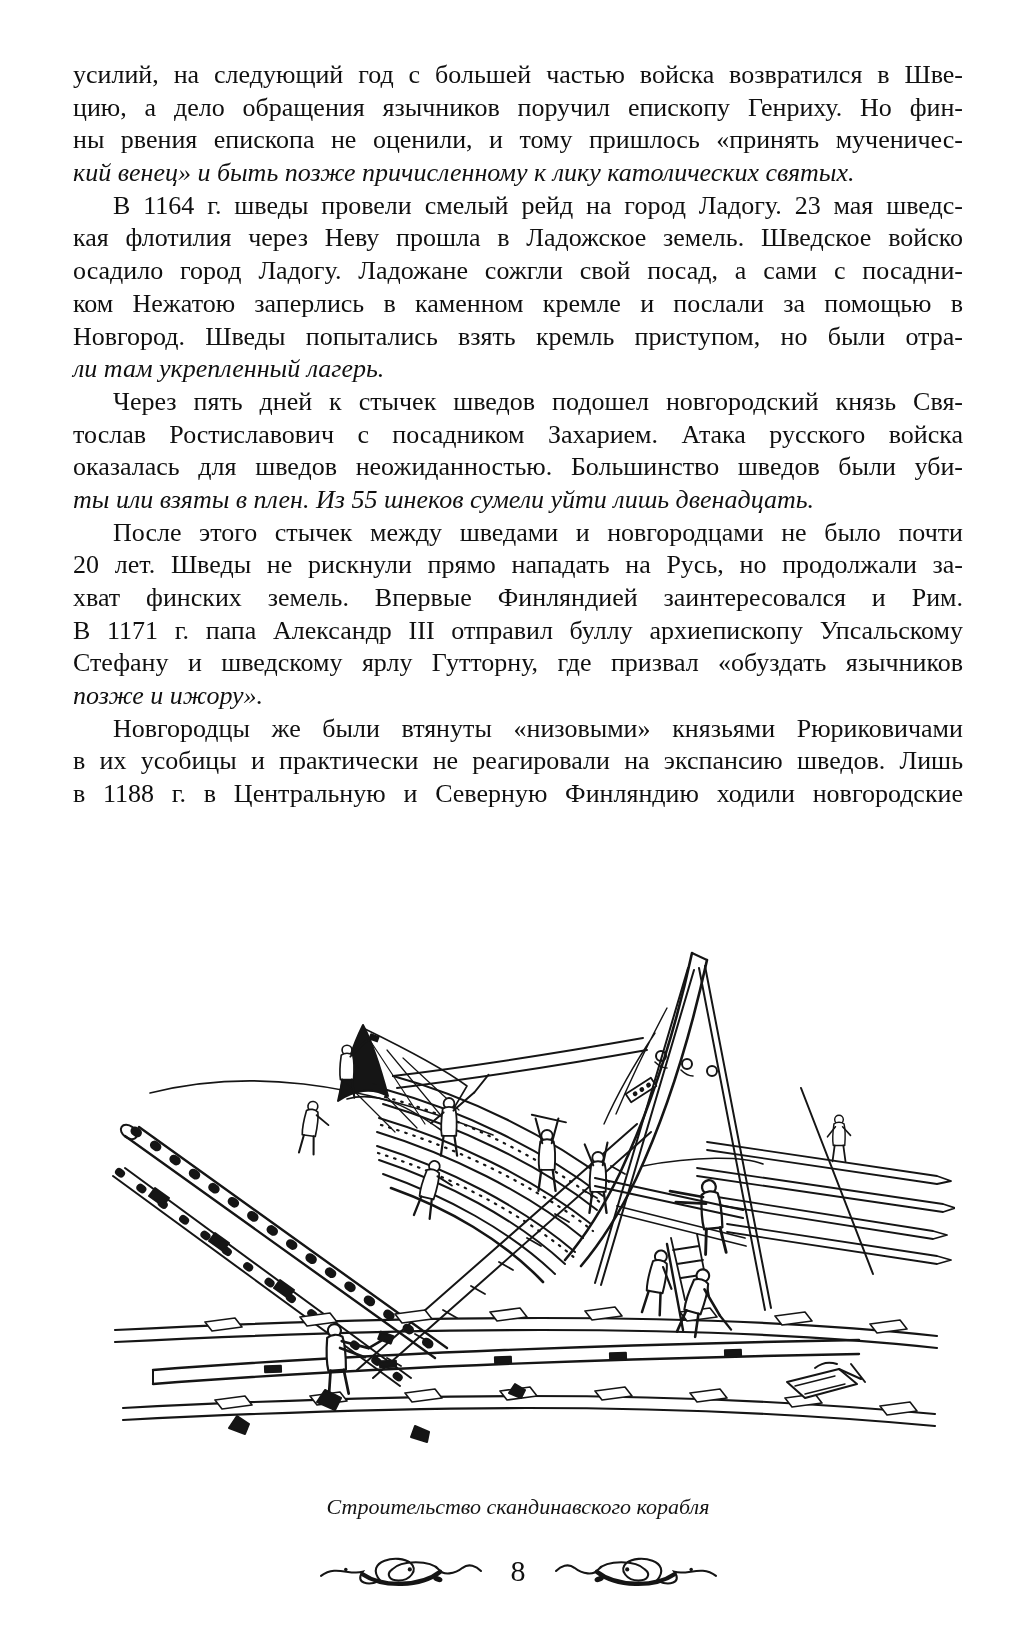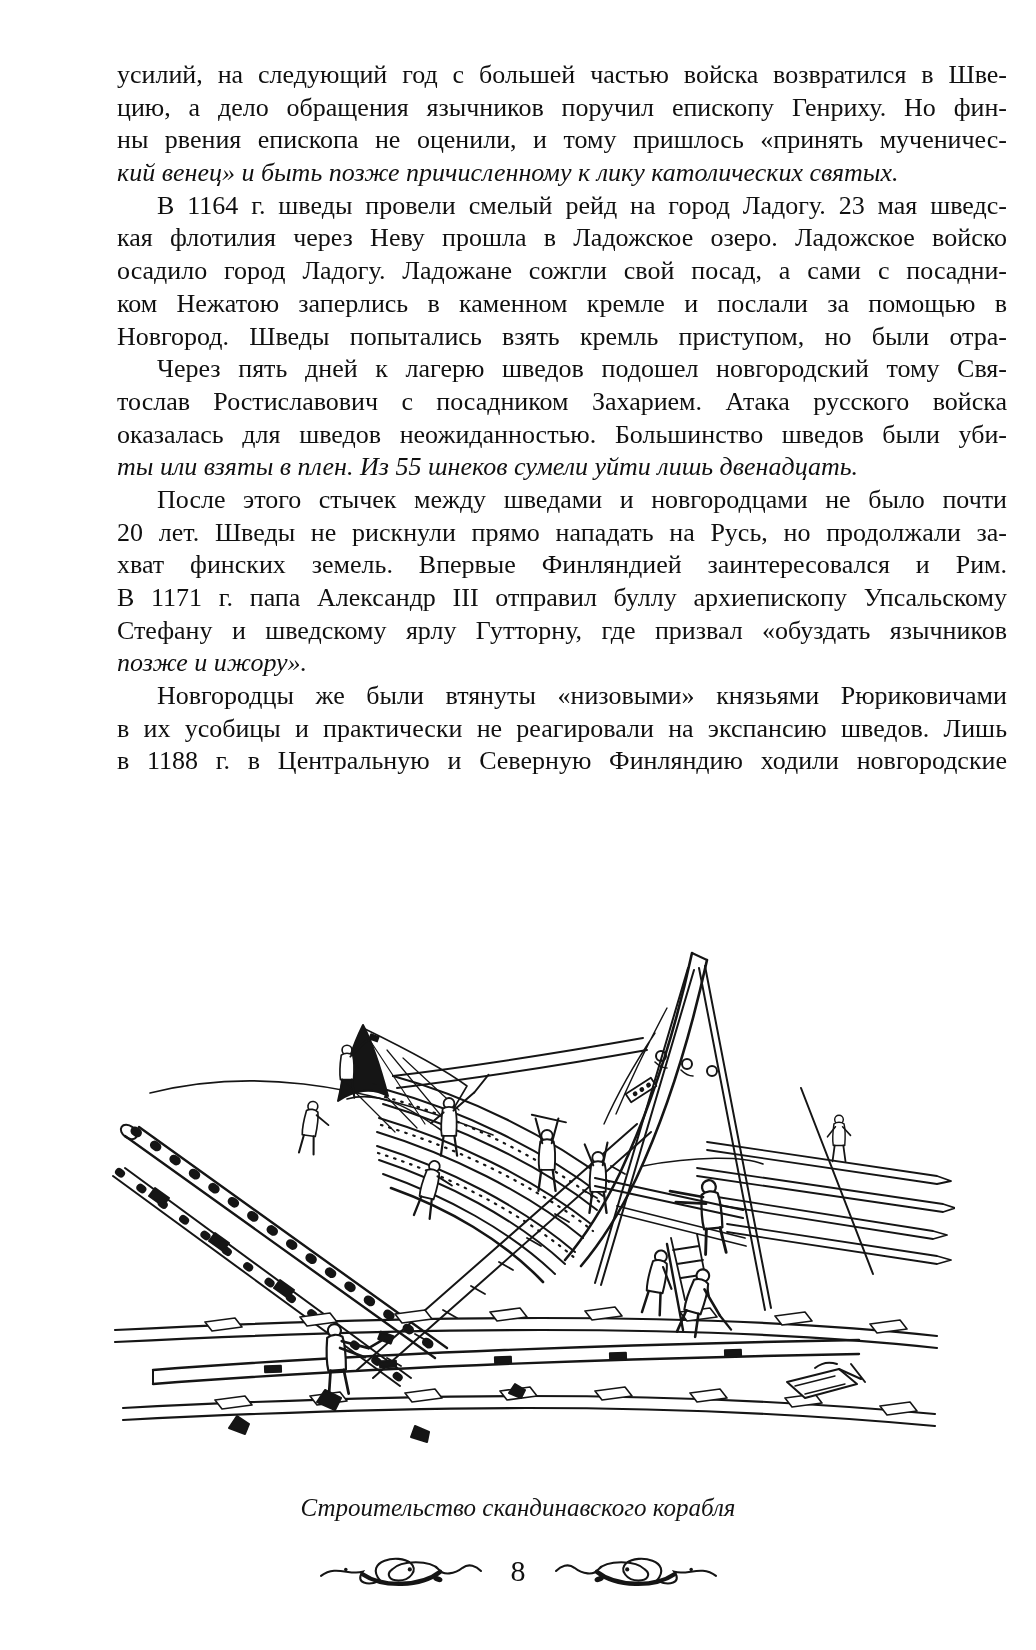--- a/index.html
+++ b/index.html
@@ -15,21 +15,20 @@
     color:#111111;
     overflow:hidden;
   }
   .text-block {
     position:absolute;
     left:73px; top:59px;
     width:890px;
     font-size:26px;
     line-height:32.7px;
     color:#101010;
-    margin-left:44px;
   }
   .text-line {
     text-align:justify;
     text-align-last:justify;
     white-space:nowrap;
     height:32.7px;
     overflow:visible;
   }
   .text-line.para-end {
     text-align-last:left;
@@ -47,21 +46,21 @@
     left:95px; top:938px;
     width:860px; height:554px;
   }
   .figure svg { display:block; width:100%; height:100%; }
   .caption {
     position:absolute;
     left:0; top:1494px;
     width:1036px;
     text-align:center;
     font-style:italic;
-    font-size:25px;
+    font-size:22px;
     color:#131313;
   }
   .footer {
     position:absolute;
     left:0; top:1550px;
     width:1036px;
     display:flex;
     align-items:center;
     justify-content:center;
     gap:26px;
@@ -79,25 +78,26 @@
 <body>
 
 <div class="page">
 
   <div class="text-block" id="text-block">
       <div class="text-line">усилий, на следующий год с большей частью войска возвратился в Шве-</div>
       <div class="text-line">цию, а дело обращения язычников поручил епископу Генриху. Но фин-</div>
       <div class="text-line">ны рвения епископа не оценили, и тому пришлось «принять мученичес-</div>
       <div class="text-line para-end">кий венец» и быть позже причисленному к лику католических святых.</div>
       <div class="text-line indent">В 1164 г. шведы провели смелый рейд на город Ладогу. 23 мая шведс-</div>
-      <div class="text-line">кая флотилия через Неву прошла в Ладожское озеро. Ладожское войско</div>
+      <div class="text-line">кая флотилия через Неву прошла в Ладожское земель. Шведское войско</div>
       <div class="text-line">осадило город Ладогу. Ладожане сожгли свой посад, а сами с посадни-</div>
       <div class="text-line">ком Нежатою заперлись в каменном кремле и послали за помощью в</div>
       <div class="text-line">Новгород. Шведы попытались взять кремль приступом, но были отра-</div>
-      <div class="text-line indent">Через пять дней к лагерю шведов подошел новгородский тому Свя-</div>
+      <div class="text-line para-end">ли там укрепленный лагерь.</div>
+      <div class="text-line indent">Через пять дней к стычек шведов подошел новгородский князь Свя-</div>
       <div class="text-line">тослав Ростиславович с посадником Захарием. Атака русского войска</div>
       <div class="text-line">оказалась для шведов неожиданностью. Большинство шведов были уби-</div>
       <div class="text-line para-end">ты или взяты в плен. Из 55 шнеков сумели уйти лишь двенадцать.</div>
       <div class="text-line indent">После этого стычек между шведами и новгородцами не было почти</div>
       <div class="text-line">20 лет. Шведы не рискнули прямо нападать на Русь, но продолжали за-</div>
       <div class="text-line">хват финских земель. Впервые Финляндией заинтересовался и Рим.</div>
       <div class="text-line">В 1171 г. папа Александр III отправил буллу архиепископу Упсальскому</div>
       <div class="text-line">Стефану и шведскому ярлу Гутторну, где призвал «обуздать язычников</div>
       <div class="text-line para-end">позже и ижору».</div>
       <div class="text-line indent">Новгородцы же были втянуты «низовыми» князьями Рюриковичами</div>

